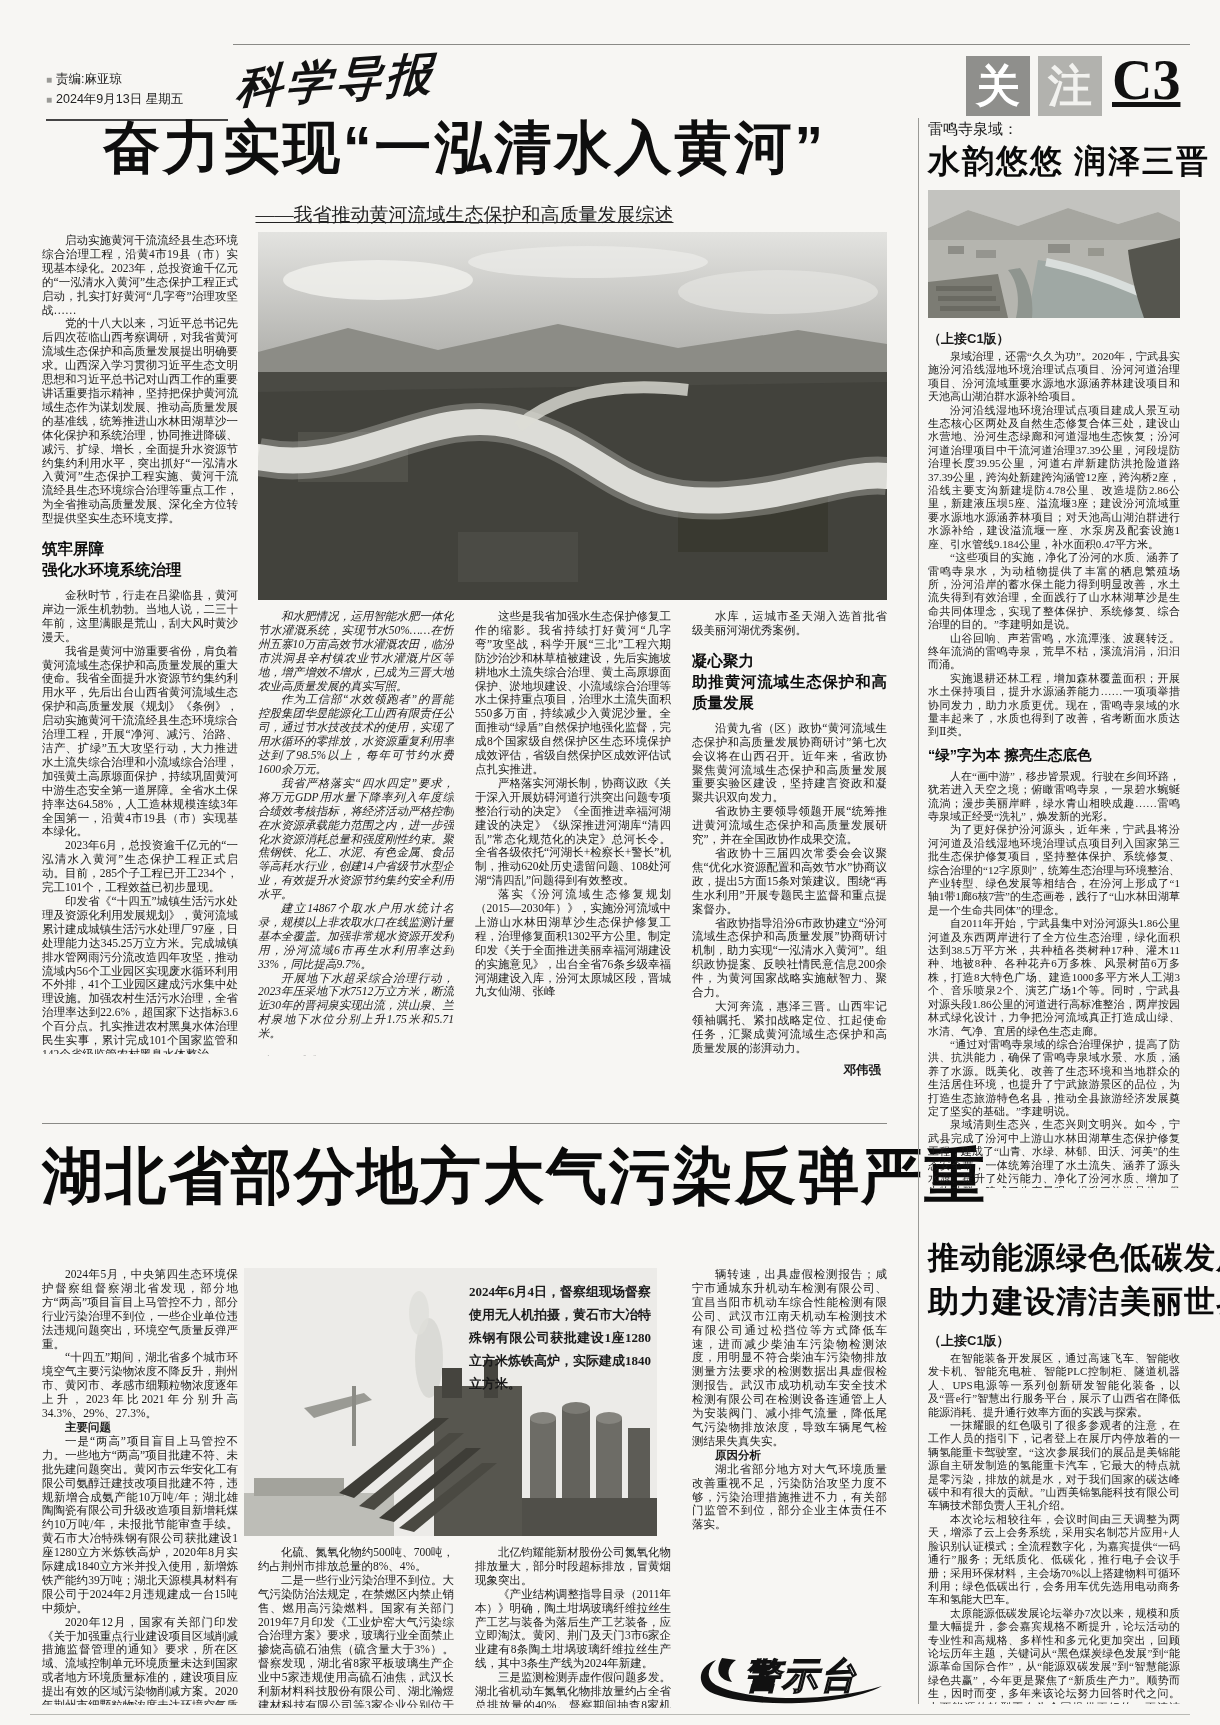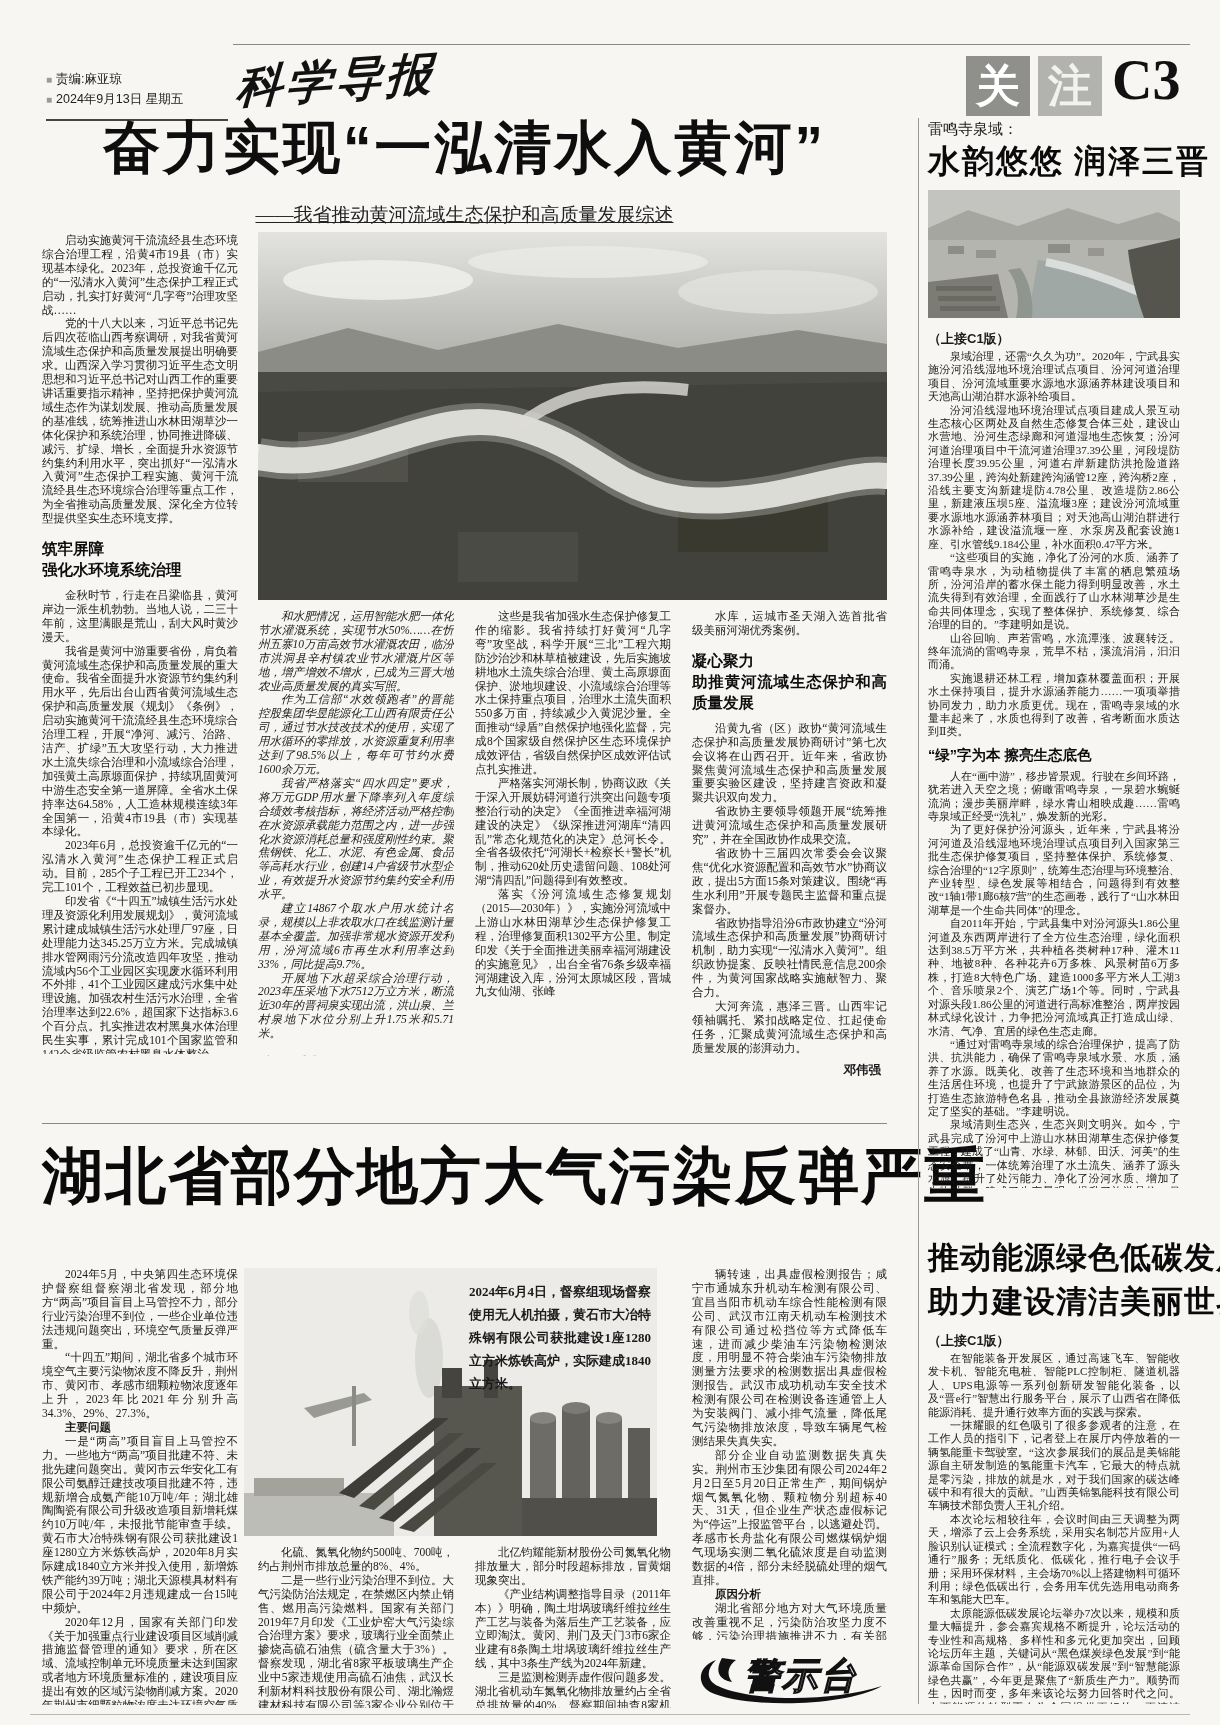--- a/index.html
+++ b/index.html
@@ -14,21 +14,21 @@
   
   .ed-block{position:absolute;left:46px;top:68px;width:182px;
     font-family:"Liberation Sans","DejaVu Sans",sans-serif;font-size:12.5px;color:#222;
     border-bottom:2px solid #444;padding-bottom:8px;}
   .ed-line{margin:3px 0;white-space:nowrap;}
   .ed-line .sq{color:#9a9a96;font-size:10px;margin-right:4px;}
   .masthead{position:absolute;left:236px;top:50px;font-size:46px;font-weight:bold;font-style:italic;
     letter-spacing:4px;transform:rotate(-4deg) skewX(-7deg);color:#121212;}
   .secbox{position:absolute;top:56px;width:64px;height:60px;text-align:center;line-height:60px;
     font-family:"Liberation Sans","DejaVu Sans",sans-serif;font-weight:900;font-size:44px;color:#fff;}
-  .pageno{position:absolute;left:1112px;top:48px;font-size:56px;font-weight:bold;color:#111;}
+  .pageno{position:absolute;left:1112px;top:48px;font-size:56px;font-weight:bold;color:#111;text-decoration:underline;}
   
   .main-headline{position:absolute;left:42px;top:110px;width:845px;text-align:center;
     font-family:"Liberation Sans","DejaVu Sans",sans-serif;font-weight:900;font-size:57px;
     letter-spacing:3px;color:#0e0e0e;white-space:nowrap;}
   .main-sub{position:absolute;left:42px;top:202px;width:845px;text-align:center;font-size:19px;color:#222;text-decoration:underline;}
   .photo{position:absolute;overflow:hidden;background:#cfcfcb;}
   .photo svg{display:block;width:100%;height:100%;}
   .col{position:absolute;overflow:hidden;text-align:justify;}
   .main-col{font-size:11.5px;line-height:13.9px;}
   .col p{margin:0;text-indent:2em;}
@@ -176,21 +176,20 @@
     <p class="b">化硫、氮氧化物约500吨、700吨，约占荆州市排放总量的8%、4%。</p>
     <p class="b">二是一些行业污染治理不到位。大气污染防治法规定，在禁燃区内禁止销售、燃用高污染燃料。国家有关部门2019年7月印发《工业炉窑大气污染综合治理方案》要求，玻璃行业全面禁止掺烧高硫石油焦（硫含量大于3%）。督察发现，湖北省8家平板玻璃生产企业中5家违规使用高硫石油焦，武汉长利新材料科技股份有限公司、湖北瀚煜建材科技有限公司等3家企业分别位于武汉市、荆州市高污染燃料禁燃区，本不该使用石油焦，反而长期使用高硫石油焦，其中湖</p>
   </div>
 <div class="col bottom-col" style="left:475px;top:1546px;width:196px;height:162px;">
     <p class="b">北亿钧耀能新材股份公司氮氧化物排放量大，部分时段超标排放，冒黄烟现象突出。</p>
     <p class="b">《产业结构调整指导目录（2011年本）》明确，陶土坩埚玻璃纤维拉丝生产工艺与装备为落后生产工艺装备，应立即淘汰。黄冈、荆门及天门3市6家企业建有8条陶土坩埚玻璃纤维拉丝生产线，其中3条生产线为2024年新建。</p>
     <p class="b">三是监测检测弄虚作假问题多发。湖北省机动车氮氧化物排放量约占全省总排放量的40%。督察期间抽查8家机动车尾气检测机构发现，荆门市万畅汽车服务有限公司利用其他设备的风扇转速伪造实际检测车</p>
   </div>
 <div class="col bottom-col" style="left:692px;top:1268px;width:195px;height:372px;">
     <p class="b">辆转速，出具虚假检测报告；咸宁市通城东升机动车检测有限公司、宜昌当阳市机动车综合性能检测有限公司、武汉市江南天机动车检测技术有限公司通过松挡位等方式降低车速，进而减少柴油车污染物检测浓度，用明显不符合柴油车污染物排放测量方法要求的检测数据出具虚假检测报告。武汉市成功机动车安全技术检测有限公司在检测设备连通管上人为安装阀门、减小排气流量，降低尾气污染物排放浓度，导致车辆尾气检测结果失真失实。</p>
-    <p class="b">部分企业自动监测数据失真失实。荆州市玉沙集团有限公司2024年2月2日至5月20日正常生产，期间锅炉烟气氮氧化物、颗粒物分别超标40天、31天，但企业生产状态虚假标记为“停运”上报监管平台，以逃避处罚。孝感市长舟盐化有限公司燃煤锅炉烟气现场实测二氧化硫浓度是自动监测数据的4倍，部分未经脱硫处理的烟气直排。</p>
     <p class="hinline">原因分析</p>
     <p class="b">湖北省部分地方对大气环境质量改善重视不足，污染防治攻坚力度不够，污染治理措施推进不力，有关部门监管不到位，部分企业主体责任不落实。</p>
   </div>
 
 <div class="warn-badge">
   <svg viewBox="0 0 195 60">
     <path d="M18,46 C4,38 6,20 24,14 C14,24 14,34 26,40 C60,56 140,56 190,40 C150,62 50,62 18,46 Z" fill="#111"></path>
     <path d="M30,12 C22,26 28,34 40,36 C34,28 36,20 44,14 Z" fill="#111"></path>
     <text x="52" y="42" font-size="36" font-weight="bold" font-style="italic" font-family="'Liberation Sans','DejaVu Sans',sans-serif" fill="#ffffff" stroke="#111" stroke-width="1.2" letter-spacing="2">警示台</text>
   </svg>
@@ -224,21 +223,21 @@
 
 <div class="abs sb-cont" style="left:928px;top:330px;">（上接C1版）</div>
 <div class="col sb-col" style="left:928px;top:350px;width:252px;height:838px;">
     <p class="b">泉域治理，还需“久久为功”。2020年，宁武县实施汾河沿线湿地环境治理试点项目、汾河河道治理项目、汾河流域重要水源地水源涵养林建设项目和天池高山湖泊群水源补给项目。</p>
     <p class="b">汾河沿线湿地环境治理试点项目建成人景互动生态核心区两处及自然生态修复合体三处，建设山水营地、汾河生态绿廊和河道湿地生态恢复；汾河河道治理项目中干流河道治理37.39公里，河段堤防治理长度39.95公里，河道右岸新建防洪抢险道路37.39公里，跨沟处新建跨沟涵管12座，跨沟桥2座，沿线主要支沟新建堤防4.78公里、改造堤防2.86公里，新建液压坝5座、溢流堰3座；建设汾河流域重要水源地水源涵养林项目；对天池高山湖泊群进行水源补给，建设溢流堰一座、水泵房及配套设施1座、引水管线9.184公里，补水面积0.47平方米。</p>
     <p class="b">“这些项目的实施，净化了汾河的水质、涵养了雷鸣寺泉水，为动植物提供了丰富的栖息繁殖场所，汾河沿岸的蓄水保土能力得到明显改善，水土流失得到有效治理，全面践行了山水林湖草沙是生命共同体理念，实现了整体保护、系统修复、综合治理的目的。”李建明如是说。</p>
     <p class="b">山谷回响、声若雷鸣，水流潭涨、波襄转泛。终年流淌的雷鸣寺泉，荒旱不枯，溪流涓涓，汩汩而涌。</p>
     <p class="b">实施退耕还林工程，增加森林覆盖面积；开展水土保持项目，提升水源涵养能力……一项项举措协同发力，助力水质更优。现在，雷鸣寺泉域的水量丰起来了，水质也得到了改善，省考断面水质达到Ⅱ类。</p>
     <div class="sub">“绿”字为本  擦亮生态底色</div>
     <p class="b">人在“画中游”，移步皆景观。行驶在乡间环路，犹若进入天空之境；俯瞰雷鸣寺泉，一泉碧水蜿蜒流淌；漫步美丽岸畔，绿水青山相映成趣……雷鸣寺泉域正经受“洗礼”，焕发新的光彩。</p>
-    <p class="b">为了更好保护汾河源头，近年来，宁武县将汾河河道及沿线湿地环境治理试点项目列入国家第三批生态保护修复项目，坚持整体保护、系统修复、综合治理的“12字原则”，统筹生态治理与环境整治、产业转型、绿色发展等相结合，问题得到有效整改“1轴1带1廊6核7营”的生态画卷，践行了“山水林田湖草是一个生命共同体”的理念。</p>
+    <p class="b">为了更好保护汾河源头，近年来，宁武县将汾河河道及沿线湿地环境治理试点项目列入国家第三批生态保护修复项目，坚持整体保护、系统修复、综合治理的“12字原则”，统筹生态治理与环境整治、产业转型、绿色发展等相结合，在汾河上形成了“1轴1带1廊6核7营”的生态画卷，践行了“山水林田湖草是一个生命共同体”的理念。</p>
     <p class="b">自2011年开始，宁武县集中对汾河源头1.86公里河道及东西两岸进行了全方位生态治理，绿化面积达到38.5万平方米，共种植各类树种17种、灌木11种、地被8种、各种花卉6万多株、风景树苗6万多株，打造8大特色广场、建造1000多平方米人工湖3个、音乐喷泉2个、演艺广场1个等。同时，宁武县对源头段1.86公里的河道进行高标准整治，两岸按园林式绿化设计，力争把汾河流域真正打造成山绿、水清、气净、宜居的绿色生态走廊。</p>
     <p class="b">“通过对雷鸣寺泉域的综合治理保护，提高了防洪、抗洪能力，确保了雷鸣寺泉域水景、水质，涵养了水源。既美化、改善了生态环境和当地群众的生活居住环境，也提升了宁武旅游景区的品位，为打造生态旅游特色名县，推动全县旅游经济发展奠定了坚实的基础。”李建明说。</p>
     <p class="b">泉域清则生态兴，生态兴则文明兴。如今，宁武县完成了汾河中上游山水林田湖草生态保护修复工程，建成了“山青、水绿、林郁、田沃、河美”的生态安全带，一体统筹治理了水土流失、涵养了源头水源、提升了处污能力、净化了汾河水质、增加了生物种群、建成了生态景观、提升了旅游品位、促进了乡村振兴，汾河流域再现了“汾河流水哗啦啦”的美丽画卷。</p>
   </div>
 
 <div class="sb2-headline">
   <div>推动能源绿色低碳发展</div>
   <div>助力建设清洁美丽世界</div>
 </div>
 <div class="abs sb-cont" style="left:928px;top:1332px;">（上接C1版）</div>

